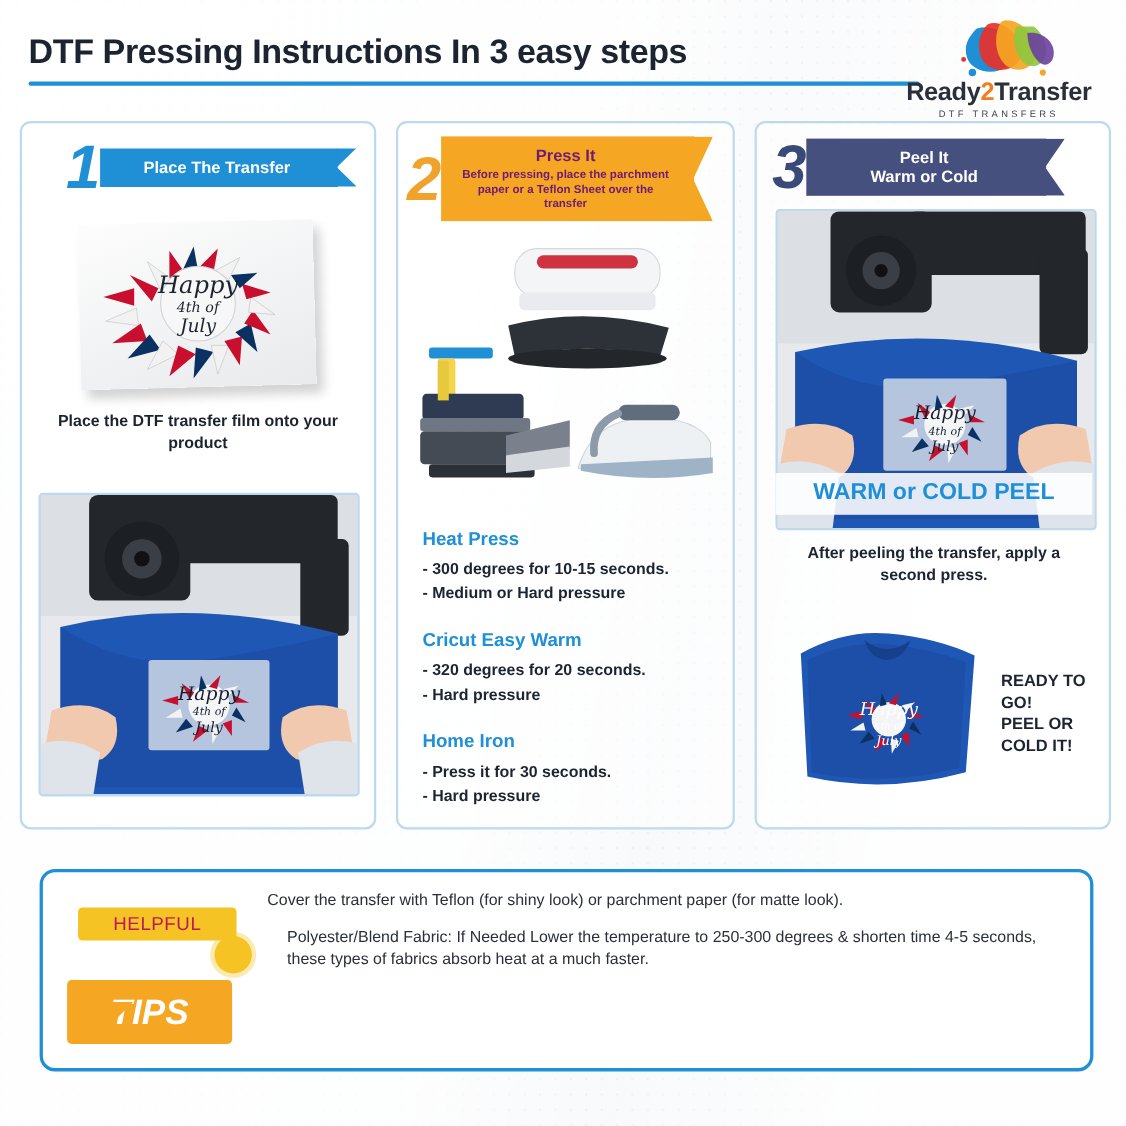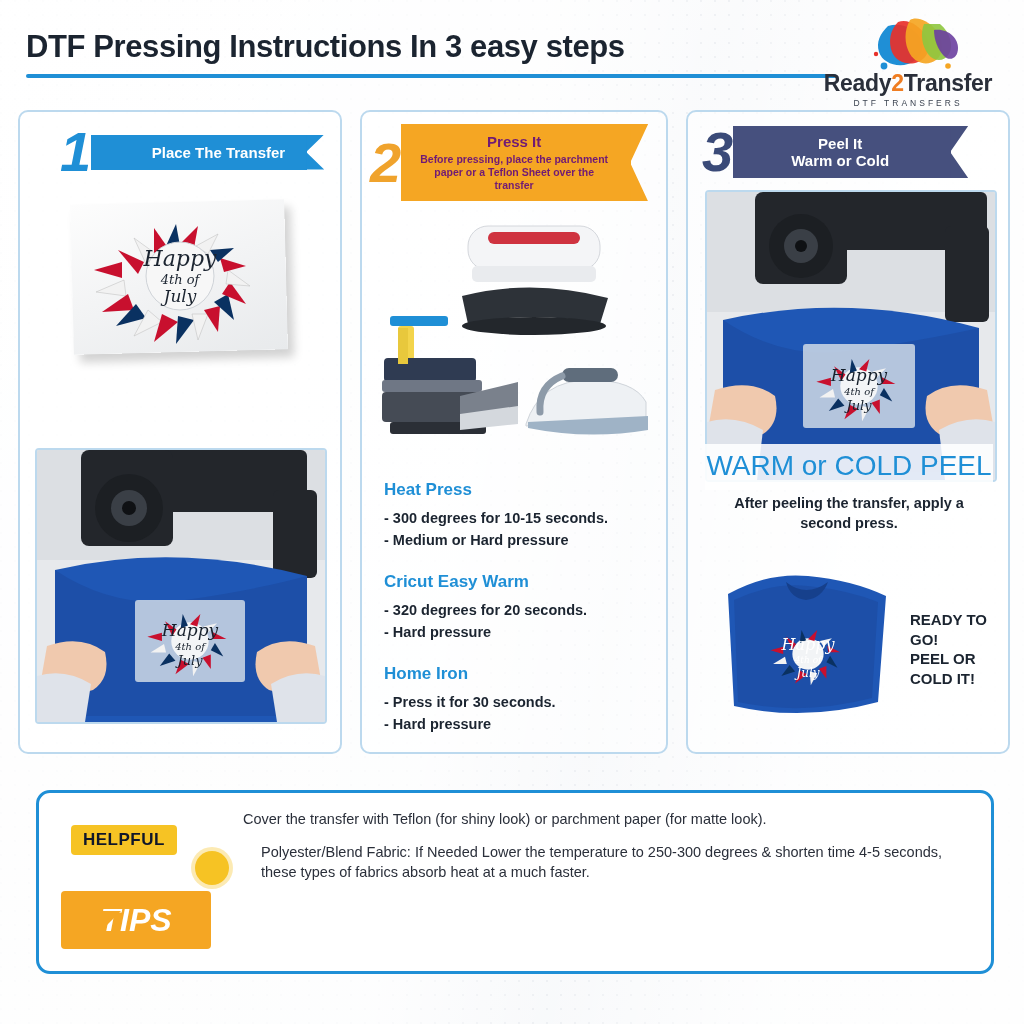--- a/index.html
+++ b/index.html
@@ -138,21 +138,21 @@
     bottom: 0;
     width: 18px;
     background: inherit;
     clip-path: polygon(0 0, 100% 0, 0 50%, 100% 100%, 0 100%);
   }
   .ribbon-title { font-size: 15px; }
   .ribbon-sub { font-size: 10.5px; line-height: 1.25; margin-top: 3px; font-weight: bold; }
 
   
   .s1-banner { left: 40px; top: 12px; }
-  .s1-ribbon { width: 176px; text-align: right; }
+  .s1-ribbon { width: 176px; }
   .film-img {
     position: absolute;
     left: 42px;
     top: 84px;
     width: 236px;
     height: 164px;
   }
   .film-sheet {
     position: absolute;
     left: 10px; top: 6px;
@@ -211,25 +211,25 @@
     line-height: 1.55;
   }
 
   
   .s3-banner { left: 14px; top: 12px; }
   .s3-ribbon { width: 178px; }
   .s3-photo { left: 17px; top: 78px; width: 288px; height: 288px; }
   .peel-label {
     position: absolute;
     left: 17px;
-    top: 332px;
+    top: 318px;
     width: 288px;
     text-align: center;
-    font-size: 28px;
-    font-weight: normal;
+    font-size: 21px;
+    font-weight: bold;
     color: #1f8fd6;
     background: rgba(255,255,255,0.88);
     padding: 6px 0 8px;
   }
   .cap3 {
     position: absolute;
     left: 20px;
     top: 382px;
     width: 282px;
     text-align: center;
@@ -271,24 +271,24 @@
     position: absolute;
     left: 22px;
     top: 26px;
     width: 168px;
     height: 120px;
   }
   .tips-word1 {
     position: absolute;
     left: 10px; top: 6px;
     background: #f6c324;
-    color: #0f172a;
+    color: #be185d;
     font-size: 17px;
-    font-weight: bold;
-    padding: 5px 12px;
+    font-weight: normal;
+    padding: 5px 32px;
     border-radius: 4px;
     letter-spacing: 0.5px;
   }
   .tips-word2 {
     position: absolute;
     left: 0; top: 36px;
     width: 150px;
     height: 58px;
     background: #f5a623;
     color: #ffffff;
@@ -409,20 +409,21 @@
               <path d="M-62 -26 L-36 -14 L-42 -2 Z" fill="#c8102e"></path>
             </g>
             <circle cx="0" cy="0" r="34" fill="#f7f7f7" stroke="#cfd3d8" stroke-width="1"></circle>
           </g>
           <text class="script" x="98" y="56" text-anchor="middle" font-size="22" font-family="DejaVu Serif, serif" font-style="italic" fill="#1b2430">Happy</text>
           <text class="script" x="98" y="74" text-anchor="middle" font-size="13" font-family="DejaVu Serif, serif" font-style="italic" fill="#1b2430">4th of</text>
           <text class="script" x="98" y="92" text-anchor="middle" font-size="17" font-family="DejaVu Serif, serif" font-style="italic" fill="#1b2430">July</text>
         </svg>
       </div>
 
+      <div class="cap1">Place the DTF transfer film onto your product</div>
 
       <div class="photo s1-photo">
         <svg width="100%" height="100%" viewBox="0 0 288 272" preserveAspectRatio="none">
           <rect width="288" height="272" fill="#e7e9ec"></rect>
           <rect x="0" y="0" width="288" height="110" fill="#dcdfe3"></rect>
           <g fill="#23262b">
             <rect x="120" y="0" width="150" height="62" rx="6"></rect>
             <rect x="44" y="0" width="92" height="96" rx="8"></rect>
             <circle cx="92" cy="58" r="34" fill="#1c1f23"></circle>
             <circle cx="92" cy="58" r="18" fill="#3a3f46"></circle>

